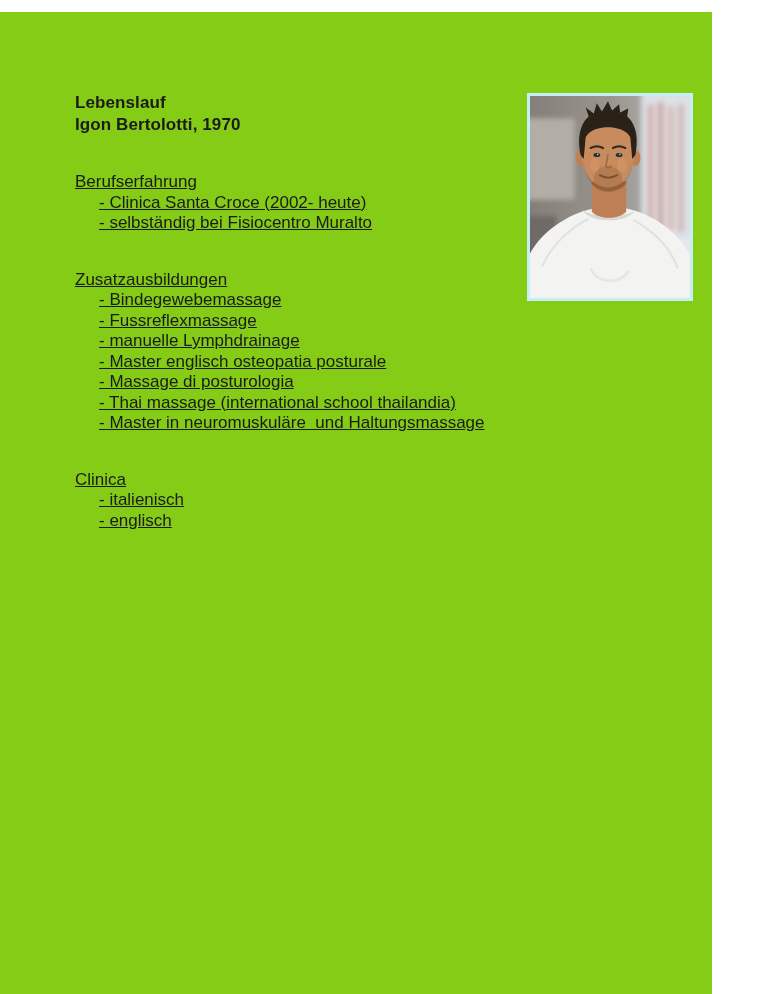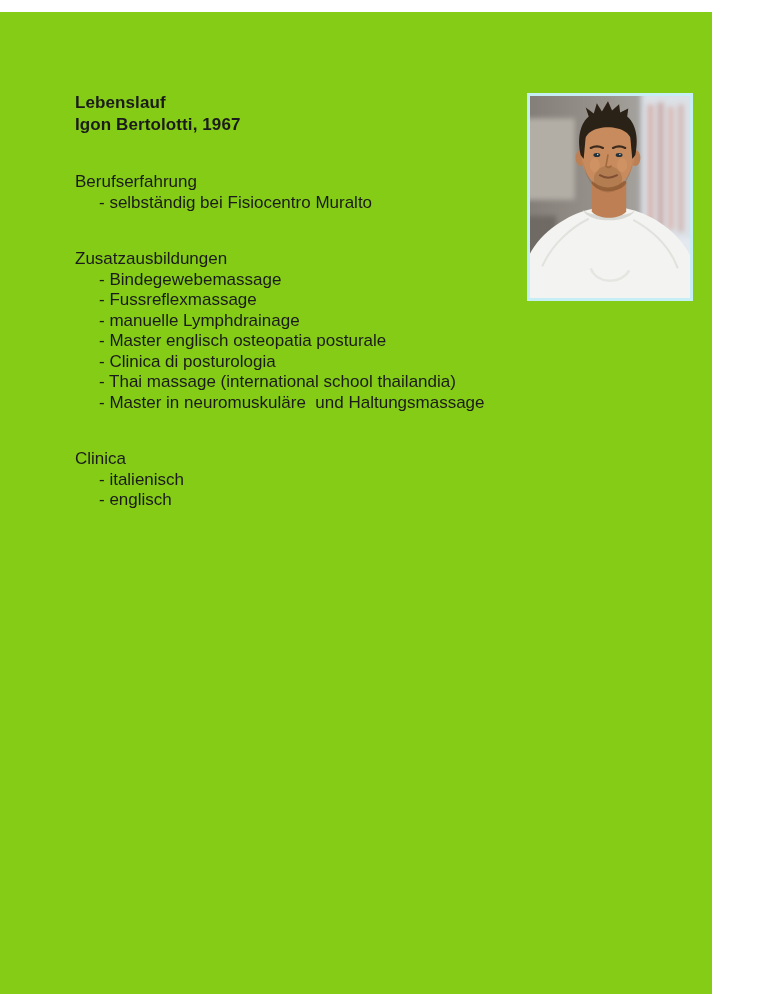--- a/index.html
+++ b/index.html
@@ -26,20 +26,21 @@
   .title {
     font-weight: bold;
     font-size: 17px;
     line-height: 22px;
     letter-spacing: 0.1px;
   }
   .section {
     margin-top: 36px;
     font-size: 17px;
     line-height: 20.5px;
+    text-decoration: underline;
   }
   .section .heading {
     white-space: pre-wrap;
   }
   .section .item {
     padding-left: 24px;
     white-space: pre-wrap;
   }
   .photo-frame {
     position: absolute;
@@ -61,35 +62,36 @@
 </style>
 </head>
 <body>
 
 <div class="page">
 
   <div class="text-col">
 
     <div class="title">
       <div>Lebenslauf</div>
-      <div>Igon Bertolotti, 1967</div>
+      <div>Igon Bertolotti, 1970</div>
     </div>
 
     <div class="section">
       <div class="heading">Berufserfahrung</div>
+      <div class="item">- Clinica Santa Croce (2002- heute)</div>
       <div class="item">- selbständig bei Fisiocentro Muralto</div>
     </div>
 
     <div class="section">
       <div class="heading">Zusatzausbildungen</div>
       <div class="item">- Bindegewebemassage</div>
       <div class="item">- Fussreflexmassage</div>
       <div class="item">- manuelle Lymphdrainage</div>
       <div class="item">- Master englisch osteopatia posturale</div>
-      <div class="item">- Clinica di posturologia</div>
+      <div class="item">- Massage di posturologia</div>
       <div class="item">- Thai massage (international school thailandia)</div>
       <div class="item">- Master in neuromuskuläre  und Haltungsmassage</div>
     </div>
 
     <div class="section">
       <div class="heading">Clinica</div>
       <div class="item">- italienisch</div>
       <div class="item">- englisch</div>
     </div>
 

